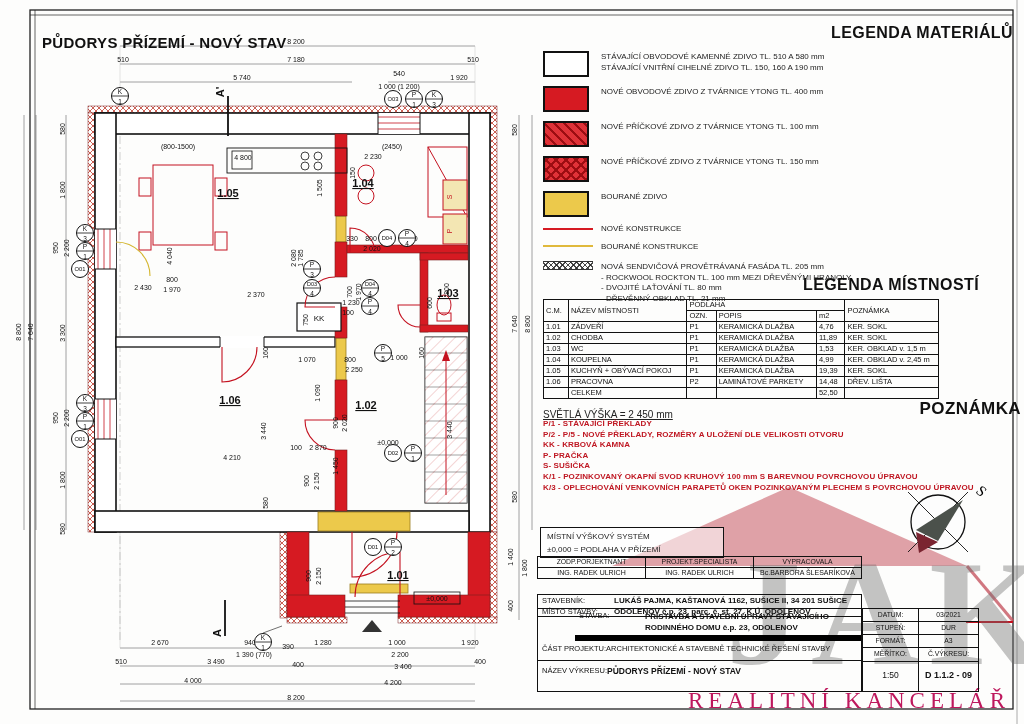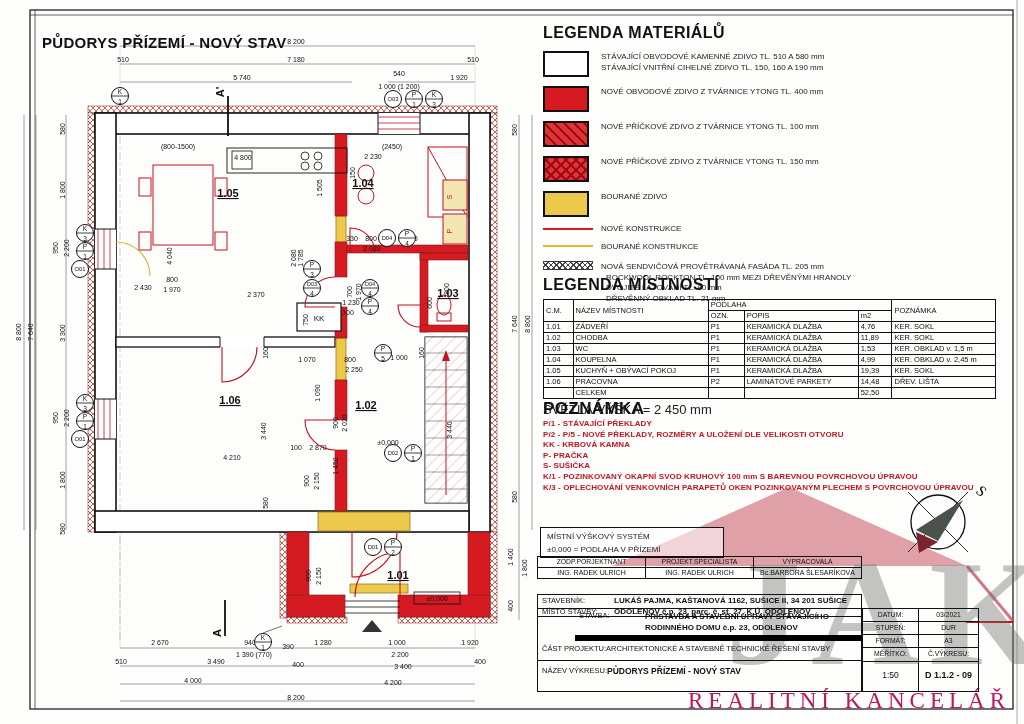--- a/index.html
+++ b/index.html
@@ -3,41 +3,41 @@
 <meta charset="utf-8">
 <style>
   html,body{margin:0;padding:0;background:#e9e9e7;font-family:"Liberation Sans",sans-serif;}
   #sheet{position:relative;width:1024px;height:724px;background:#fdfdfc;overflow:hidden;}
   #sheet *{box-sizing:border-box;}
   svg{font-family:"Liberation Sans",sans-serif;}
   .abs{position:absolute;}
   #plan-title{left:42px;top:34px;font-size:15px;font-weight:bold;color:#111;letter-spacing:.3px;z-index:2;}
   
   #materials{left:543px;top:24px;width:470px;z-index:2;}
-  .sec-title{font-size:16px;font-weight:bold;color:#111;letter-spacing:.4px;}
+  .sec-title{font-size:16px;font-weight:bold;color:#111;letter-spacing:.4px;text-align:right;}
   .lg-item{display:flex;align-items:flex-start;margin-top:9px;}
   .lg-item.compact{margin-top:6px;align-items:center;}
   .swcol{width:58px;flex:0 0 58px;}
   .sw{width:46px;height:26px;border:2px solid #111;}
   .sw-existing{background:#fff;}
   .sw-new-solid{background:#d61a22;}
   .sw-new-diag{background:repeating-linear-gradient(45deg,#9c0d12 0 2px,#e03238 2px 7px);}
   .sw-new-cross{background:repeating-linear-gradient(45deg,#9c0d12 0 2px,rgba(0,0,0,0) 2px 7px),repeating-linear-gradient(-45deg,#9c0d12 0 2px,#e03238 2px 7px);}
   .sw-demolish{background:#ecc94b;}
   .sw-line-red{width:50px;height:0;border:none;border-top:2.5px solid #d61a22;}
   .sw-line-yellow{width:50px;height:0;border:none;border-top:2.5px solid #e0b93c;}
   .sw-facade{width:50px;height:9px;border:none;border-top:1px solid #333;border-bottom:1px solid #333;
      background:repeating-linear-gradient(45deg,rgba(40,40,40,.85) 0 1px,rgba(0,0,0,0) 1px 4px),repeating-linear-gradient(-45deg,rgba(40,40,40,.85) 0 1px,rgba(0,0,0,0) 1px 4px);}
   .lg-lines{font-size:8px;color:#222;line-height:10.5px;padding-top:1px;}
   
   #rooms-legend{left:543px;top:276px;width:436px;z-index:2;}
-  .rt{border-collapse:collapse;width:453px;font-size:7.5px;color:#111;border:1.6px solid #111;margin-top:5px;}
+  .rt{border-collapse:collapse;width:396px;font-size:7.5px;color:#111;border:1.6px solid #111;margin-top:5px;}
   .rt th,.rt td{border:1px solid #111;padding:0 2px;text-align:left;font-weight:normal;line-height:10px;height:10px;white-space:nowrap;}
   .rt tr.total td{border-top:1.4px solid #111;}
-  .rt-note{font-size:13px;color:#222;margin-top:3px;}
+  .rt-note{font-size:10px;color:#222;margin-top:10px;text-decoration:underline;}
   
   #note-block{left:543px;top:399px;width:478px;z-index:2;}
   #note-block .sec-title{font-size:17px;}
   .note-line{font-size:8px;line-height:10.6px;color:#bf1722;font-weight:bold;letter-spacing:.1px;}
   
   #height-box{left:540px;top:527px;width:184px;height:31px;border:1.4px solid #111;z-index:2;
      font-size:8px;line-height:13px;color:#222;padding:2px 6px;background:rgba(255,255,255,.55);}
   
   #title-block{left:537px;top:556px;width:442px;height:136px;z-index:3;color:#111;}
   .tb{position:absolute;border:1.5px solid #111;}

